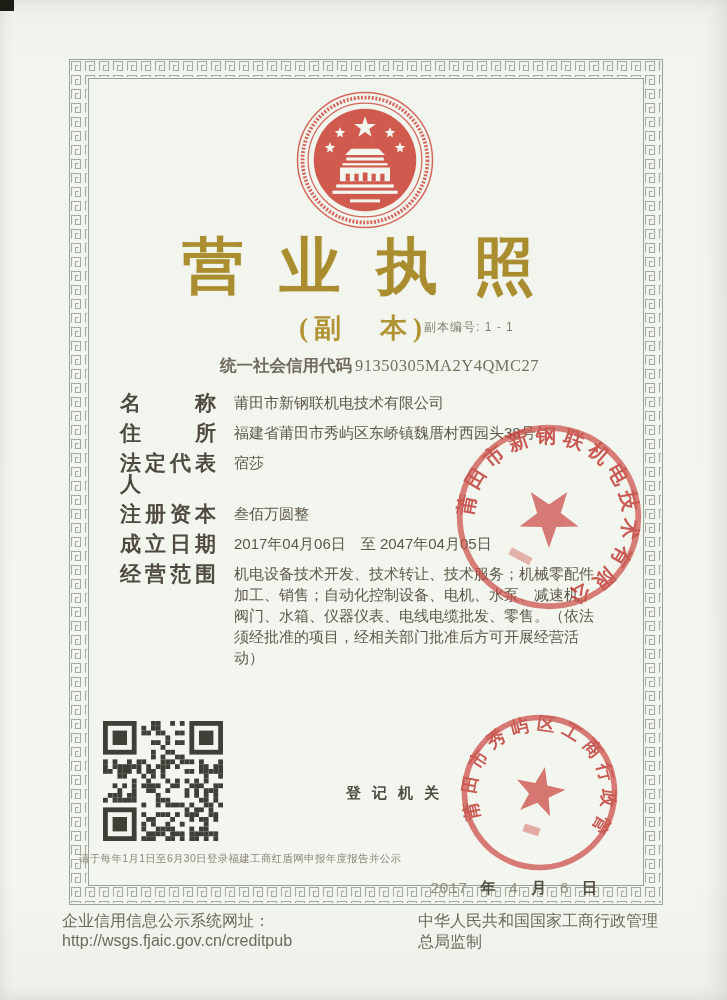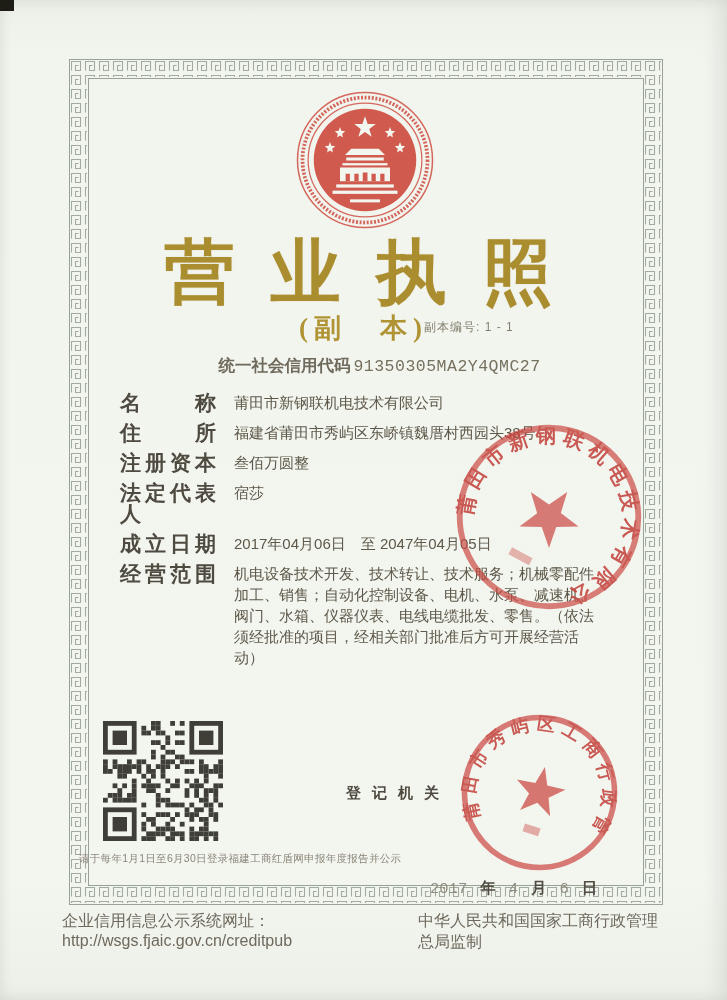--- a/index.html
+++ b/index.html
@@ -14,42 +14,42 @@
     background:linear-gradient(180deg,#eef1ea 0%,#f2f4ee 6%,#f3f5ef 88%,#edf0e9 100%);
     box-shadow:inset -8px 0 18px rgba(140,145,135,.18), inset 4px 0 10px rgba(140,145,135,.10);
   }
   .corner-mark{position:absolute;left:0;top:0;width:14px;height:11px;background:#1d1d15;}
   .frame{position:absolute;left:69px;top:59px;width:594px;height:846px;}
 
   .emblem{position:absolute;left:290px;top:90px;width:150px;height:140px;}
 
   .title{
     position:absolute;left:0;right:0;top:226px;text-align:center;
-    font-size:70px;font-weight:bold;color:#aa8d2e;
+    font-size:61px;font-weight:bold;color:#aa8d2e;
     letter-spacing:36px;padding-left:26px;
     font-family:"Liberation Serif", serif;
     text-shadow:0 0 1px rgba(170,141,46,.4);
   }
   .subtitle{
     position:absolute;left:0;right:0;top:310px;text-align:center;
     font-size:27px;font-weight:bold;color:#b093334;color:#b09333;
     letter-spacing:6px;
     font-family:"Liberation Serif", serif;
   }
   .copy-number{
     position:absolute;left:424px;top:319px;
     font-size:12px;color:#84806f;letter-spacing:1px;
   }
   .credit-line{
     position:absolute;left:0;right:0;top:355px;text-align:center;
     transform:translateX(16px);
     font-size:16.5px;color:#6f6a5c;font-weight:bold;
   }
   .credit-line .code{
-    font-family:Liberation Mono, monospace;font-weight:normal;
+    font-family:Liberation Serif, serif;font-weight:normal;
     margin-left:3px;letter-spacing:0.5px;color:#76715f;
   }
 
   .fields{position:absolute;left:120px;top:392px;width:488px;}
   .row{display:flex;margin-bottom:9px;}
   .flabel{
     flex:0 0 96px;width:96px;display:inline-block;
     text-align:justify;text-align-last:justify;
     font-size:21px;color:#4e4a40;font-weight:bold;
     line-height:21px;
@@ -147,26 +147,26 @@
   <div class="fields">
     <div class="row">
       <span class="flabel">名称</span>
       <span class="fvalue">莆田市新钢联机电技术有限公司</span>
     </div>
     <div class="row">
       <span class="flabel">住所</span>
       <span class="fvalue">福建省莆田市秀屿区东峤镇魏厝村西园头38号</span>
     </div>
     <div class="row">
+      <span class="flabel">法定代表人</span>
+      <span class="fvalue">宿莎</span>
+    </div>
+    <div class="row">
       <span class="flabel">注册资本</span>
       <span class="fvalue">叁佰万圆整</span>
-    </div>
-    <div class="row">
-      <span class="flabel">法定代表人</span>
-      <span class="fvalue">宿莎</span>
     </div>
     <div class="row">
       <span class="flabel">成立日期</span>
       <span class="fvalue">2017年04月06日　至 2047年04月05日</span>
     </div>
     <div class="row">
       <span class="flabel">经营范围</span>
       <span class="fvalue">机电设备技术开发、技术转让、技术服务；机械零配件加工、销售；自动化控制设备、电机、水泵、减速机、阀门、水箱、仪器仪表、电线电缆批发、零售。（依法须经批准的项目，经相关部门批准后方可开展经营活动）</span>
     </div>
   </div>

